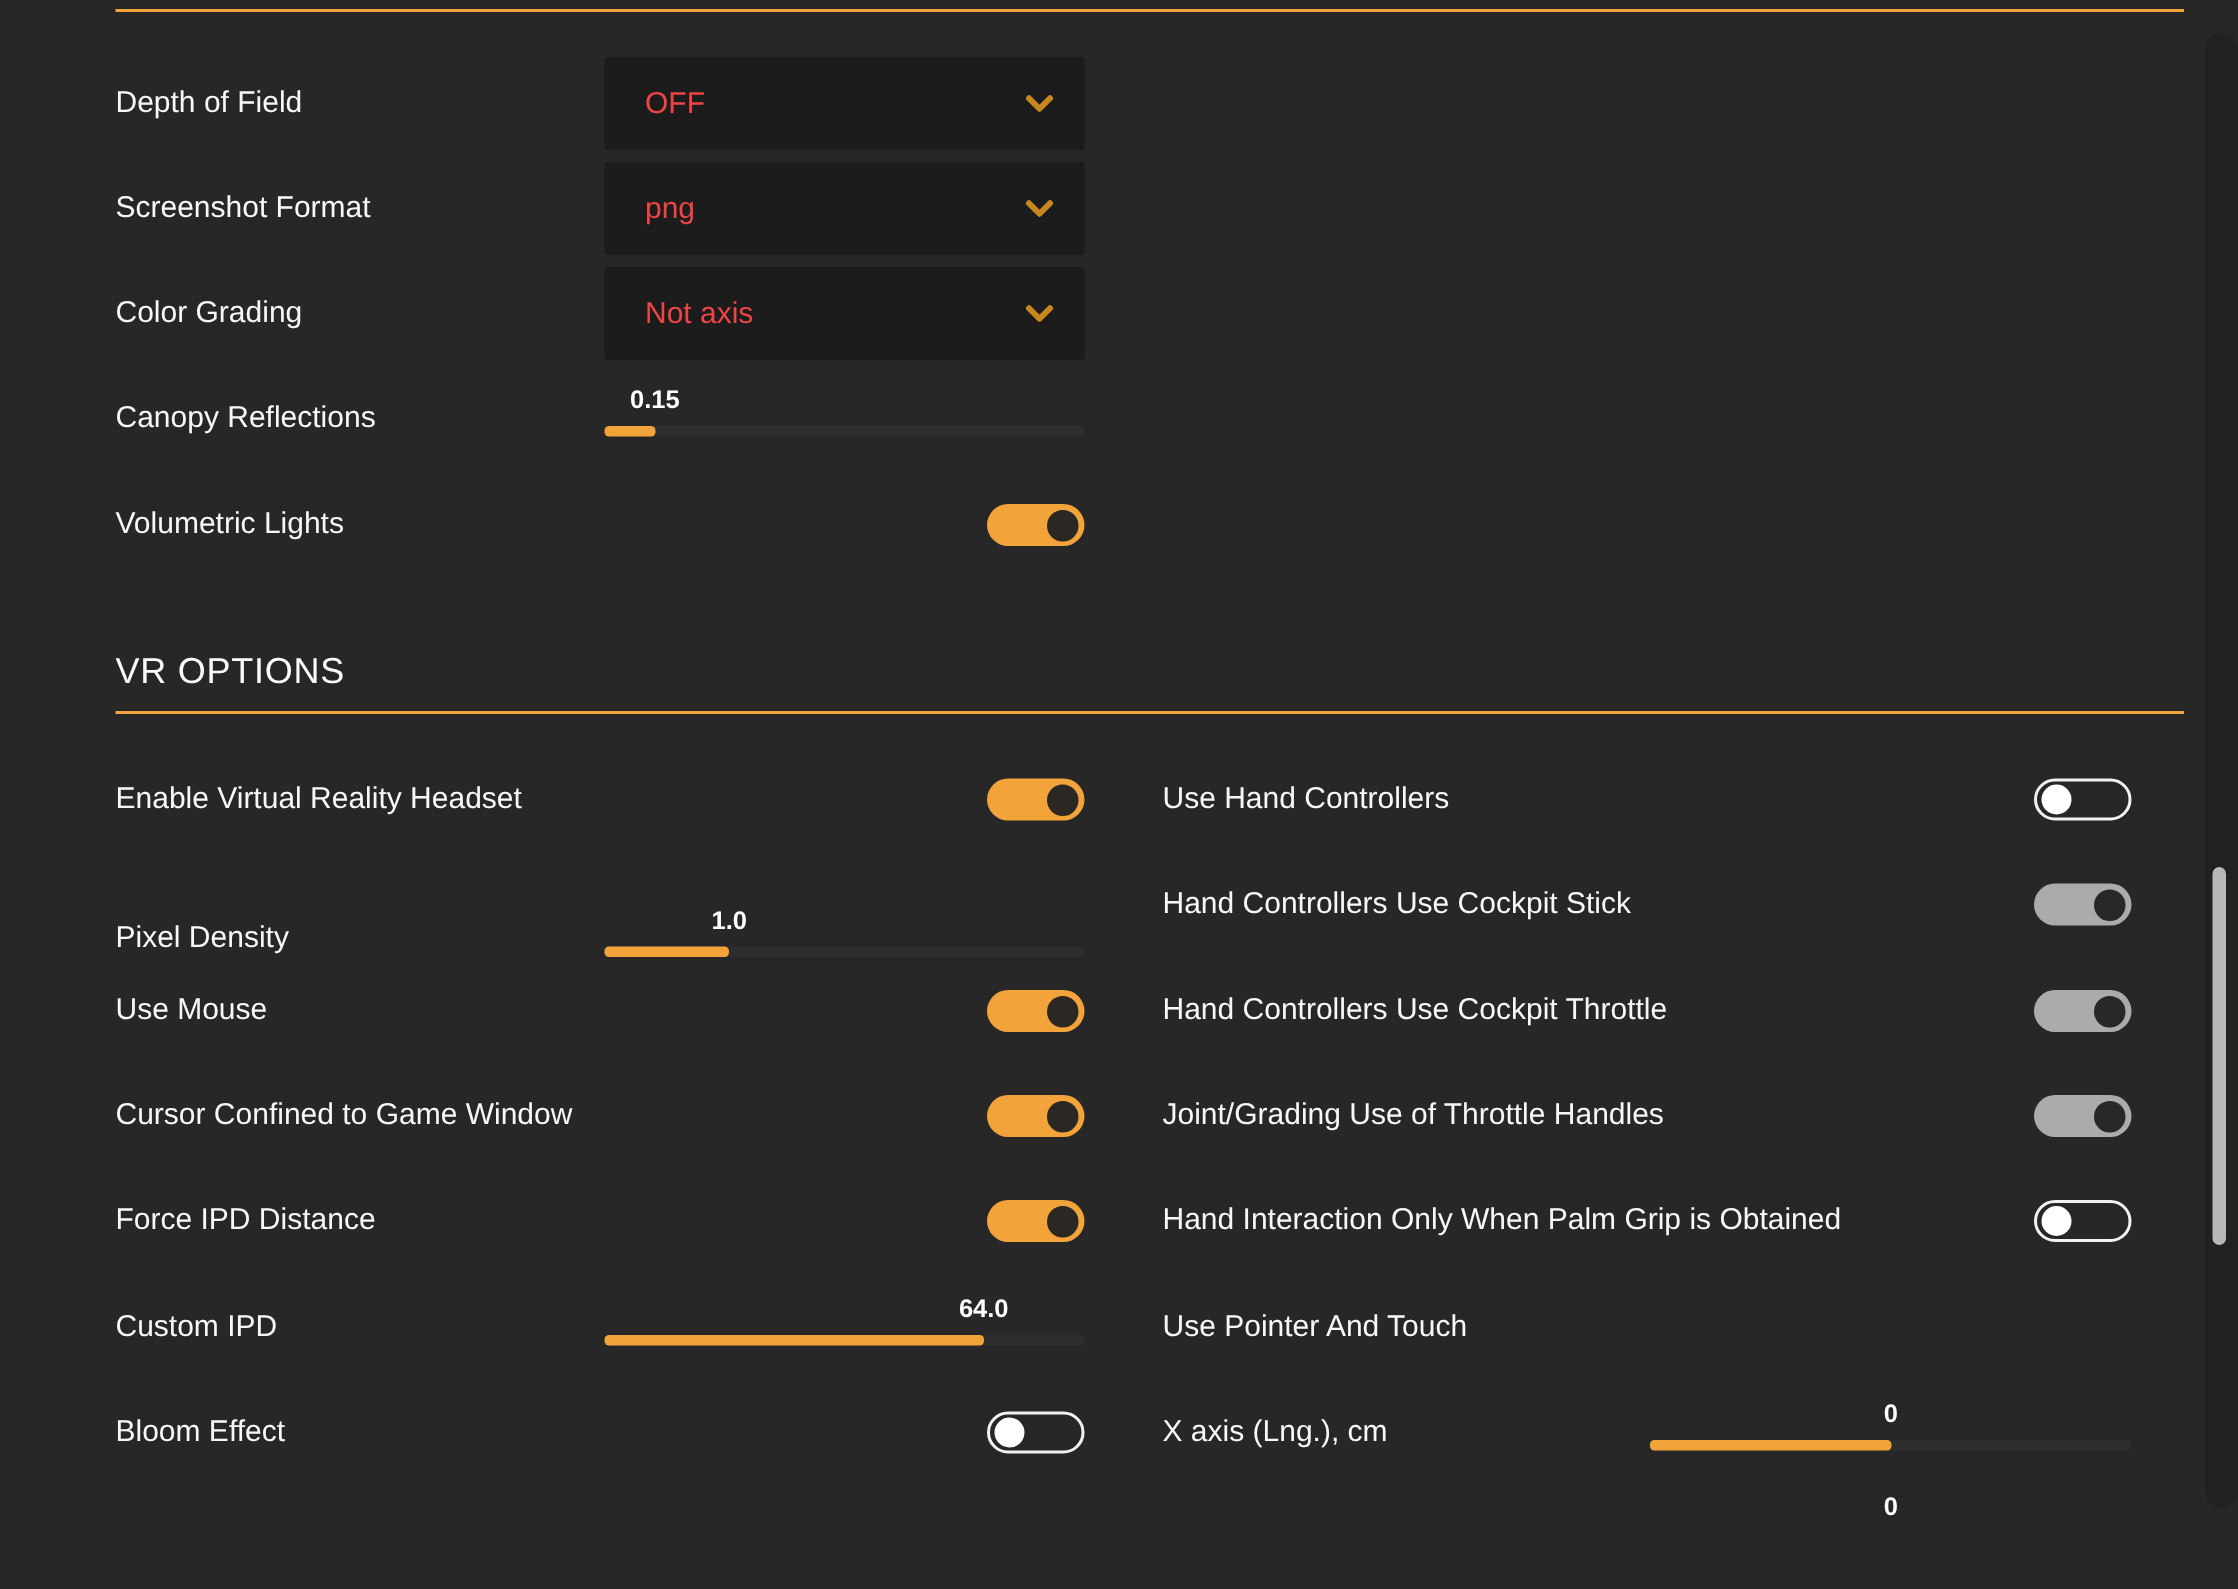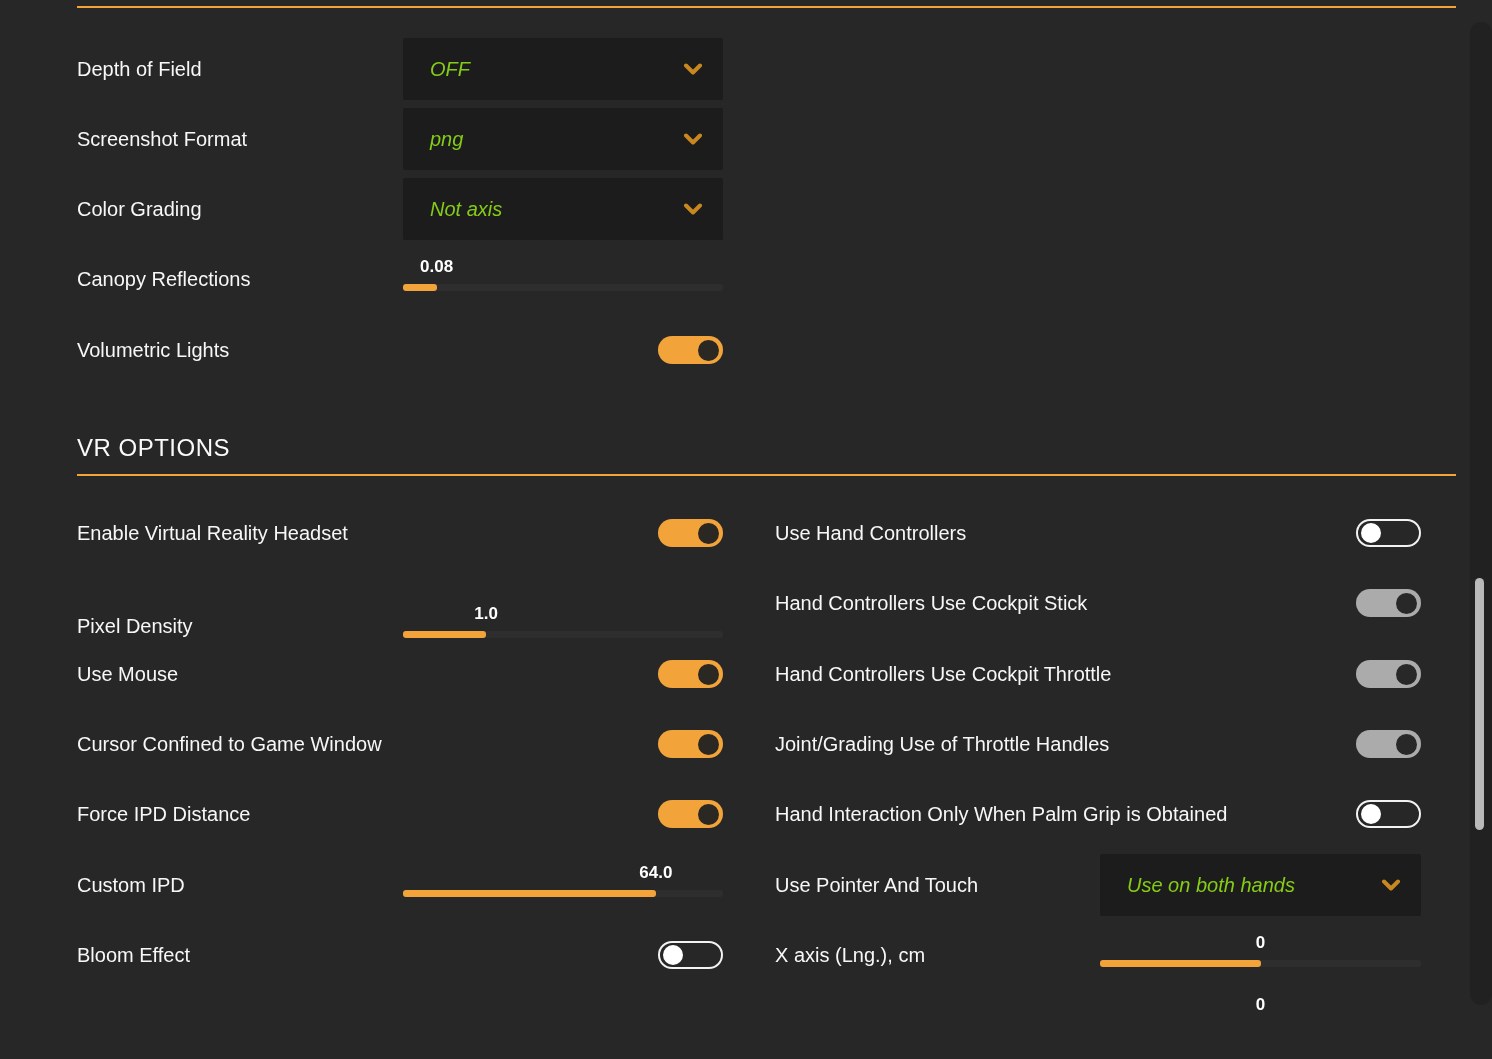--- a/index.html
+++ b/index.html
@@ -27,21 +27,21 @@
   .row.rcol .lbl { left:775px; }
   .row .ctl { position:absolute; left:403px; width:320px; height:62px; }
   .row.rcol .ctl { left:1100px; width:321px; }
 
   
   .dropdown {
     background:#1c1c1c; border-radius:2px;
     display:flex; align-items:center; justify-content:space-between;
     padding:0 20px 0 27px; cursor:pointer;
   }
-  .dropdown .dd-value { color:#84cc16; font-size:20px;font-style:italic; }
+  .dropdown .dd-value { color:#ef4444; font-size:20px; }
   .dropdown svg { display:block; }
 
   
   .slider-track {
     position:absolute; left:0; top:36px; width:100%; height:7px;
     background:#2e2e2e; border-radius:3px;
   }
   .slider-fill {
     position:relative; height:7px; background:#f2a43b; border-radius:3px;
   }
@@ -126,21 +126,21 @@
           </svg>
         </span>
     </div>
   </div>
 
   <div class="row" style="top:248px">
     <span class="lbl">Canopy Reflections</span>
     <div class="ctl">
       <div class="slider-track">
         <div class="slider-fill" style="width: 10.5%;">
-          <span class="val">0.08</span>
+          <span class="val">0.15</span>
         </div>
       </div>
     </div>
   </div>
 
   <div class="row" style="top:319px">
     <span class="lbl">Volumetric Lights</span>
     <div class="ctl toggle-wrap">
       <span class="toggle" data-state="on">
           <span class="knob"></span>
@@ -258,28 +258,20 @@
     <span class="lbl">Hand Interaction Only When Palm Grip is Obtained</span>
     <div class="ctl toggle-wrap">
       <span class="toggle" data-state="off">
           <span class="knob"></span>
         </span>
     </div>
   </div>
 
   <div class="row rcol" style="top:854px">
     <span class="lbl">Use Pointer And Touch</span>
-    <div class="ctl dropdown">
-      <span class="dd-value">Use on both hands</span>
-      <span>
-          <svg width="20" height="13" viewBox="0 0 20 13">
-            <path d="M3 2.5 L10 9.5 L17 2.5" fill="none" stroke="#c8871f" stroke-width="4" stroke-linecap="round" stroke-linejoin="round"></path>
-          </svg>
-        </span>
-    </div>
   </div>
 
   <div class="row rcol" style="top:924px">
     <span class="lbl">X axis (Lng.), cm</span>
     <div class="ctl">
       <div class="slider-track">
         <div class="slider-fill" style="width: 50%;">
           <span class="val">0</span>
         </div>
       </div>

